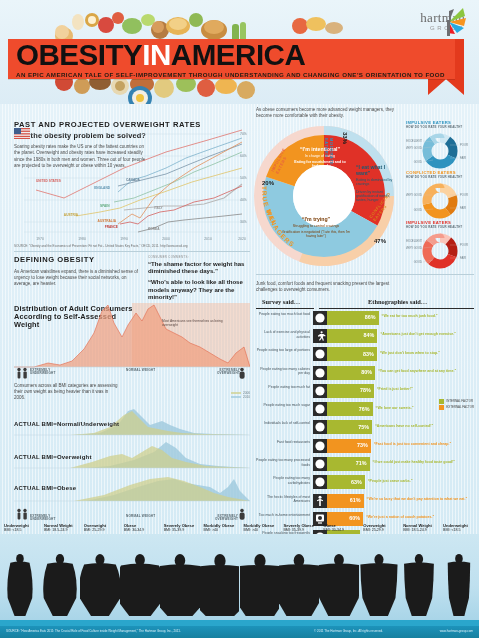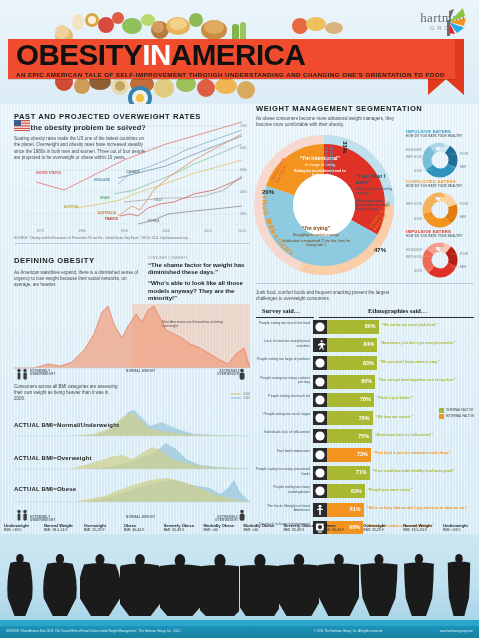--- a/index.html
+++ b/index.html
@@ -47,21 +47,21 @@
   .logo-mark{position:absolute;right:-2px;top:-4px;}
 
   
   .sec-title{font-size:7.6px;font-weight:bold;color:#1d1d1d;letter-spacing:.55px;}
   .sec-sub{font-size:7.4px;font-weight:bold;color:#1d1d1d;line-height:9px;letter-spacing:.15px;}
   .body-txt{font-size:4.5px;color:#4a4a4a;line-height:6.4px;}
   .tiny{font-size:3.1px;color:#6d6d6d;line-height:4px;}
   .rule{height:1px;background:#b9cfd9;}
 
   
-  .colL{position:absolute;left:14px;top:112px;width:236px;}
+  .colL{position:absolute;left:14px;top:120px;width:236px;}
   .chart1{position:relative;width:236px;height:120px;margin-top:4px;}
   .chart1 svg{position:absolute;left:0;top:0;}
   .ax-lab{font-size:3.4px;fill:#7b8b93;font-family:"Liberation Sans",sans-serif;}
   .ln-lab{font-size:3.2px;font-family:"Liberation Sans",sans-serif;font-weight:bold;}
   .usflag{position:absolute;left:22px;top:83px;width:16px;height:11px;}
 
   .quotebox{position:absolute;left:134px;top:0;width:104px;}
   .q-kicker{font-size:2.9px;color:#8e8e8e;letter-spacing:.3px;}
   .q-txt{font-size:6.1px;font-weight:bold;color:#1d1d1d;line-height:7.4px;}
 
@@ -257,34 +257,35 @@
           <rect y="10" width="16" height="1"></rect>
         </g>
         <rect width="7" height="6" fill="#3f5d8c"></rect>
       </svg>
     </div>
 
     <div class="tiny" style="margin-top:-4px">SOURCE: "Obesity and the Economics of Prevention: Fit not Fat - United States Key Facts," OECD, 2011. http://www.oecd.org</div>
     <div class="rule" style="margin-top:3px"></div>
 
     
-    <div style="position:relative;margin-top:12px;height:48px">
+    <div style="position:relative;margin-top:3px;height:48px">
       <div style="width:126px">
         <div class="sec-title">DEFINING OBESITY</div>
         <div class="body-txt" style="margin-top:5px">As American waistlines expand, there is a diminished sense of urgency to lose weight because their social networks, on average, are heavier.</div>
       </div>
       <div class="quotebox">
         <div class="q-kicker">CONSUMER COMMENTS:</div>
         <div class="q-txt" style="margin-top:1px">“The shame factor for weight has diminished these days.”</div>
         <div class="q-txt" style="margin-top:4px">“Who's able to look like all those models anyway? They are the minority!”</div>
       </div>
     </div>
 
     
     <div class="dist">
+      <div class="sec-sub" style="position:absolute;left:0;top:2px;width:120px;line-height:8px">Distribution of Adult Consumers According to Self-Assessed Weight</div>
       <svg width="236" height="72" viewBox="0 0 236 72" style="position:absolute;left:0;top:0">
         <rect x="118" y="0" width="118" height="64" fill="#f7b79a" opacity="0.45"></rect>
         <path d="M0,64 L20,64 L34,60 L46,62 L58,58 L70,46 L80,30 L88,8 L94,2 L100,20 L108,34 L114,22
                  L122,10 L128,18 L134,6 L140,2 L146,14 L152,26 L160,30 L168,34 L176,40 L186,44
                  L196,50 L206,56 L214,60 L222,50 L230,44 L236,64 Z" fill="#f0a07f" opacity="0.72"></path>
         <path d="M0,64 L20,64 L34,60 L46,62 L58,58 L70,46 L80,30 L88,8 L94,2 L100,20 L108,34 L114,22
                  L122,10 L128,18 L134,6 L140,2 L146,14 L152,26 L160,30 L168,34 L176,40 L186,44
                  L196,50 L206,56 L214,60 L222,50 L230,44 L236,64" fill="none" stroke="#e3684c" stroke-width="0.6"></path>
         <line x1="0" y1="64" x2="236" y2="64" stroke="#c0d6e0" stroke-width="0.6"></line>
       </svg>
@@ -362,21 +363,20 @@
     </svg>
     <div style="position:relative;height:9px;margin-top:-9px">
       <div class="cat-lab" style="position:absolute;left:16px;top:0;width:40px">EXTREMELY UNDERWEIGHT</div>
       <div class="cat-lab" style="position:absolute;left:112px;top:0;width:40px">NORMAL WEIGHT</div>
       <div class="cat-lab" style="position:absolute;left:182px;top:0;width:42px;text-align:right">EXTREMELY OVERWEIGHT</div>
     </div>
   </div>
 
   <div class="colR">
 
-    <div class="sec-title">WEIGHT MANAGEMENT SEGMENTATION</div>
     <div class="body-txt" style="margin-top:3px;width:142px">As obese consumers become more advanced weight managers, they become more comfortable with their obesity.</div>
 
     <div class="donut-wrap">
 
       <svg width="150" height="150" viewBox="0 0 150 150" style="position:absolute;left:-4px;top:2px">
 
         <circle cx="72" cy="74" r="62" fill="none" stroke="#f6d8ce" stroke-width="16"></circle>
         <path d="M72,12 A62,62 0 0,1 134,74" fill="none" stroke="#bfe0ee" stroke-width="16"></path>
         <path d="M134,74 A62,62 0 0,1 50,132" fill="none" stroke="#f8cfa8" stroke-width="16"></path>
 

